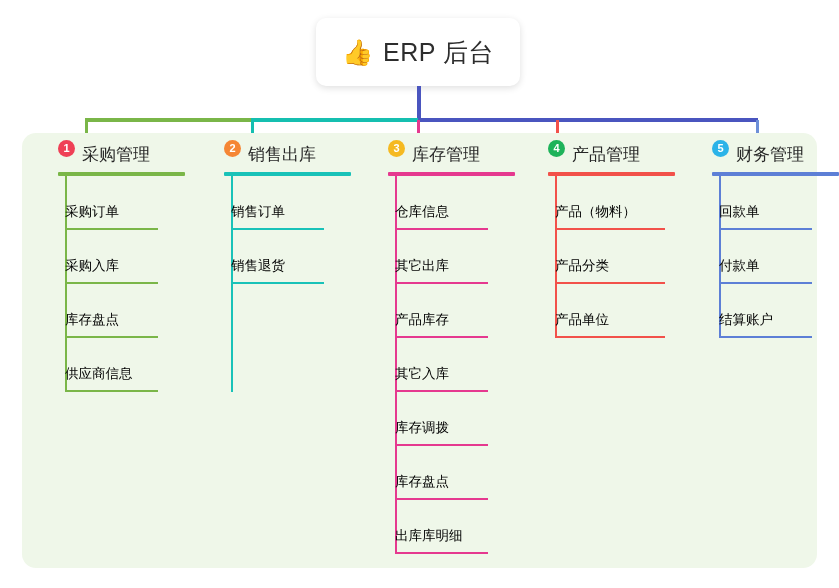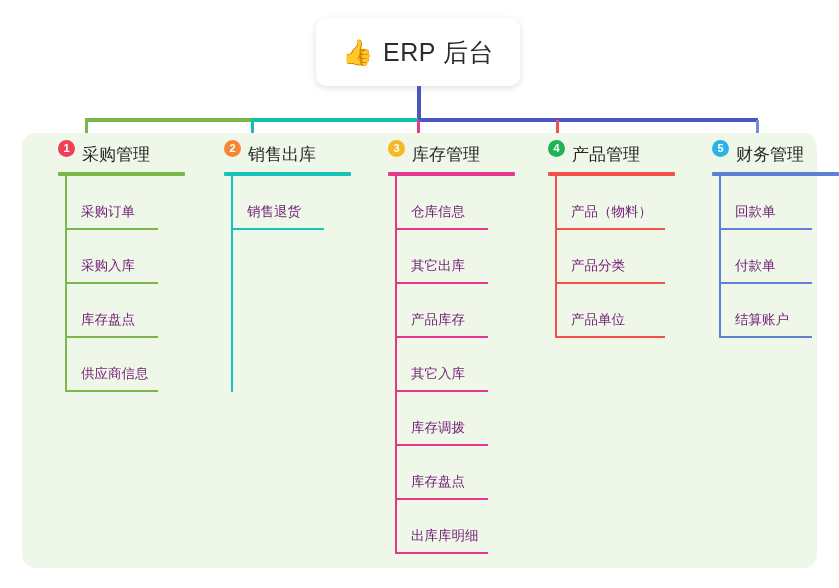--- a/index.html
+++ b/index.html
@@ -134,24 +134,24 @@
     left: 25px;
     top: 43px;
     width: 135px;
   }
   .item {
     position: relative;
     height: 54px;
   }
   .item-label {
     position: absolute;
-    left: 16px;
+    left: 0;
     bottom: 9px;
     font-size: 13.5px;
-    color: #701a75;
+    color: #000000;
     white-space: nowrap;
   }
   .item-underline {
     position: absolute;
     left: 0;
     bottom: 0;
     height: 2px;
     width: 93px;
   }
 </style>
@@ -209,20 +209,24 @@
       </div>
       <div class="column" style="left: 184px;">
         <div class="col-header">
           <span class="badge" style="background: rgb(245, 134, 52);">2</span>
           <span class="col-title">销售出库</span>
         </div>
         <div class="col-underline" style="background: rgb(25, 194, 184);"></div>
         <div class="col-spine" style="background: rgb(25, 194, 184); height: 218px;"></div>
         <div class="items">
           <div class="item">
+            <span class="item-label">销售订单</span>
+            <div class="item-underline" style="background: rgb(25, 194, 184); width: 93px;"></div>
+          </div>
+          <div class="item">
             <span class="item-label">销售退货</span>
             <div class="item-underline" style="background: rgb(25, 194, 184); width: 93px;"></div>
           </div>
         </div>
       </div>
       <div class="column" style="left: 348px;">
         <div class="col-header">
           <span class="badge" style="background: rgb(245, 185, 33);">3</span>
           <span class="col-title">库存管理</span>
         </div>

